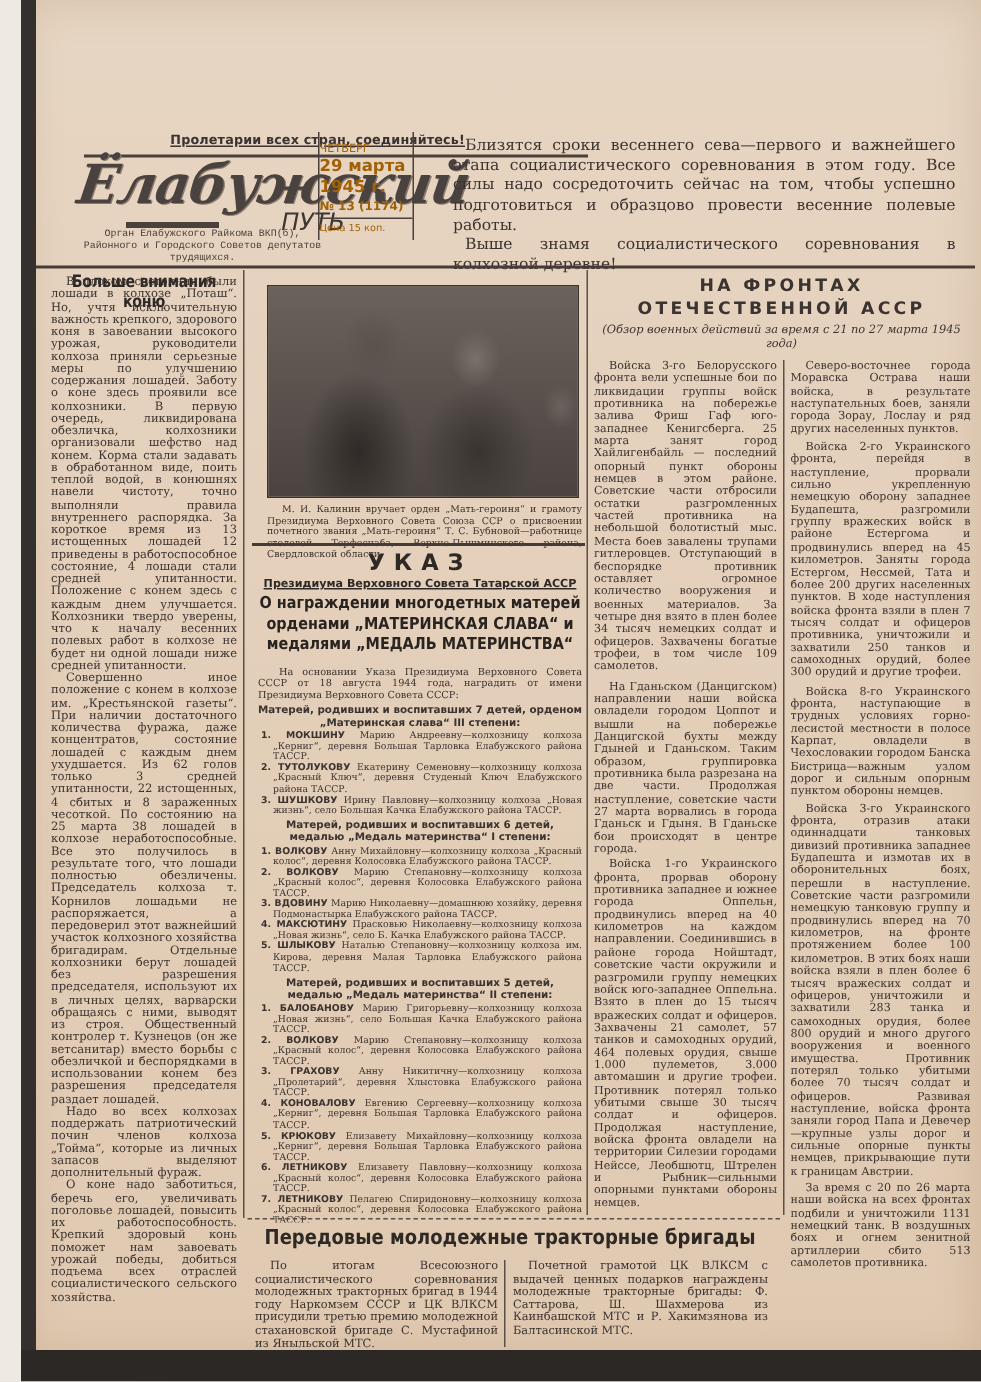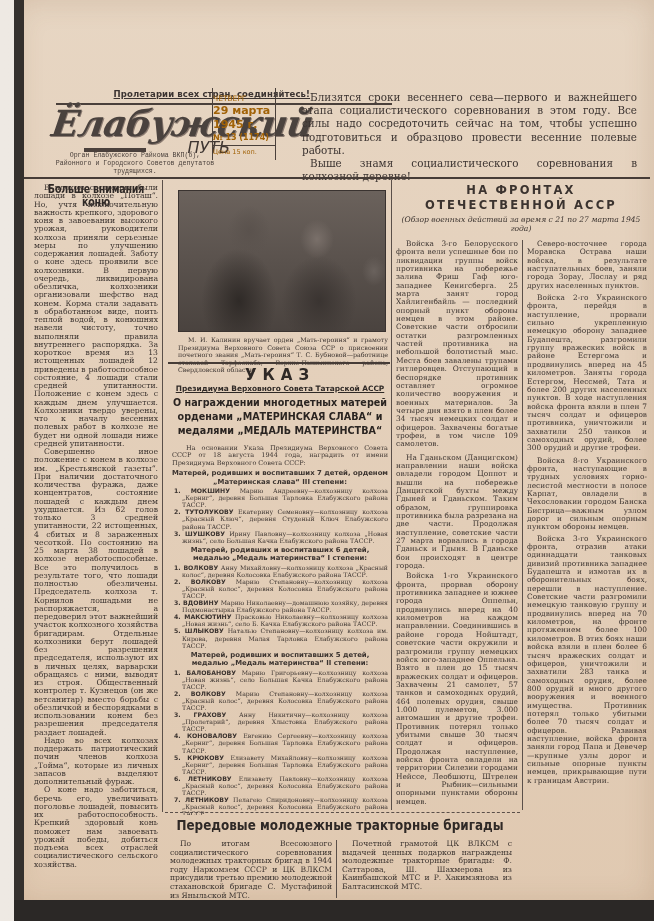--- a/index.html
+++ b/index.html
@@ -223,20 +223,21 @@
   <p>Войска 3-го Белорусского фронта вели успешные бои по ликвидации группы войск противника на побережье залива Фриш Гаф юго-западнее Кенигсберга. 25 марта занят город Хайлигенбайль — последний опорный пункт обороны немцев в этом районе. Советские части отбросили остатки разгромленных частей противника на небольшой болотистый мыс. Места боев завалены трупами гитлеровцев. Отступающий в беспорядке противник оставляет огромное количество вооружения и военных материалов. За четыре дня взято в плен более 34 тысяч немецких солдат и офицеров. Захвачены богатые трофеи, в том числе 109 самолетов.</p>
   <p style="margin-top:5px;">На Гданьском (Данцигском) направлении наши войска овладели городом Цоппот и вышли на побережье Данцигской бухты между Гдыней и Гданьском. Таким образом, группировка противника была разрезана на две части. Продолжая наступление, советские части 27 марта ворвались в города Гданьск и Гдыня. В Гданьске бои происходят в центре города.</p>
   <p style="margin-top:2px;">Войска 1-го Украинского фронта, прорвав оборону противника западнее и южнее города Оппельн, продвинулись вперед на 40 километров на каждом направлении. Соединившись в районе города Нойштадт, советские части окружили и разгромили группу немецких войск юго-западнее Оппельна. Взято в плен до 15 тысяч вражеских солдат и офицеров. Захвачены 21 самолет, 57 танков и самоходных орудий, 464 полевых орудия, свыше 1.000 пулеметов, 3.000 автомашин и другие трофеи. Противник потерял только убитыми свыше 30 тысяч солдат и офицеров. Продолжая наступление, войска фронта овладели на территории Силезии городами Нейссе, Леобшютц, Штрелен и Рыбник—сильными опорными пунктами обороны немцев.</p>
 </div>
 <div class="abs vr" style="left:522px; top:240px; height:570px;"></div>
 <div class="abs col-text" style="left:527px; top:240px; width:120px; height:660px;">
   <p>Северо-восточнее города Моравска Острава наши войска, в результате наступательных боев, заняли города Зорау, Лослау и ряд других населенных пунктов.</p>
   <p style="margin-top:4px;">Войска 2-го Украинского фронта, перейдя в наступление, прорвали сильно укрепленную немецкую оборону западнее Будапешта, разгромили группу вражеских войск в районе Естергома и продвинулись вперед на 45 километров. Заняты города Естергом, Нессмей, Тата и более 200 других населенных пунктов. В ходе наступления войска фронта взяли в плен 7 тысяч солдат и офицеров противника, уничтожили и захватили 250 танков и самоходных орудий, более 300 орудий и другие трофеи.</p>
   <p style="margin-top:4px;">Войска 8-го Украинского фронта, наступающие в трудных условиях горно-лесистой местности в полосе Карпат, овладели в Чехословакии городом Банска Бистрица—важным узлом дорог и сильным опорным пунктом обороны немцев.</p>
   <p style="margin-top:3px;">Войска 3-го Украинского фронта, отразив атаки одиннадцати танковых дивизий противника западнее Будапешта и измотав их в оборонительных боях, перешли в наступление. Советские части разгромили немецкую танковую группу и продвинулись вперед на 70 километров, на фронте протяжением более 100 километров. В этих боях наши войска взяли в плен более 6 тысяч вражеских солдат и офицеров, уничтожили и захватили 283 танка и самоходных орудия, более 800 орудий и много другого вооружения и военного имущества. Противник потерял только убитыми более 70 тысяч солдат и офицеров. Развивая наступление, войска фронта заняли город Папа и Девечер—крупные узлы дорог и сильные опорные пункты немцев, прикрывающие пути к границам Австрии.</p>
+  <p style="margin-top:3px;">За время с 20 по 26 марта наши войска на всех фронтах подбили и уничтожили 1131 немецкий танк. В воздушных боях и огнем зенитной артиллерии сбито 513 самолетов противника.</p>
 </div>
 
 <div class="abs hr-thin" style="left:165px; top:812px; width:355px; border-top:1px dashed #5a4f49; background:transparent;"></div>
 <div class="abs tractor-title">Передовые молодежные тракторные бригады</div>
 <div class="abs col-text" style="left:170px; top:840px; width:162px; height:60px; font-size:7.6px; line-height:8.6px;">
   <p>По итогам Всесоюзного социалистического соревнования молодежных тракторных бригад в 1944 году Наркомзем СССР и ЦК ВЛКСМ присудили третью премию молодежной стахановской бригаде С. Мустафиной из Яныльской МТС.</p>
 </div>
 <div class="abs vr" style="left:336px; top:840px; height:58px;"></div>
 <div class="abs col-text" style="left:342px; top:840px; width:170px; height:60px; font-size:7.6px; line-height:8.6px;">
   <p>Почетной грамотой ЦК ВЛКСМ с выдачей ценных подарков награждены молодежные тракторные бригады: Ф. Саттарова, Ш. Шахмерова из Каинбашской МТС и Р. Хакимзянова из Балтасинской МТС.</p>

